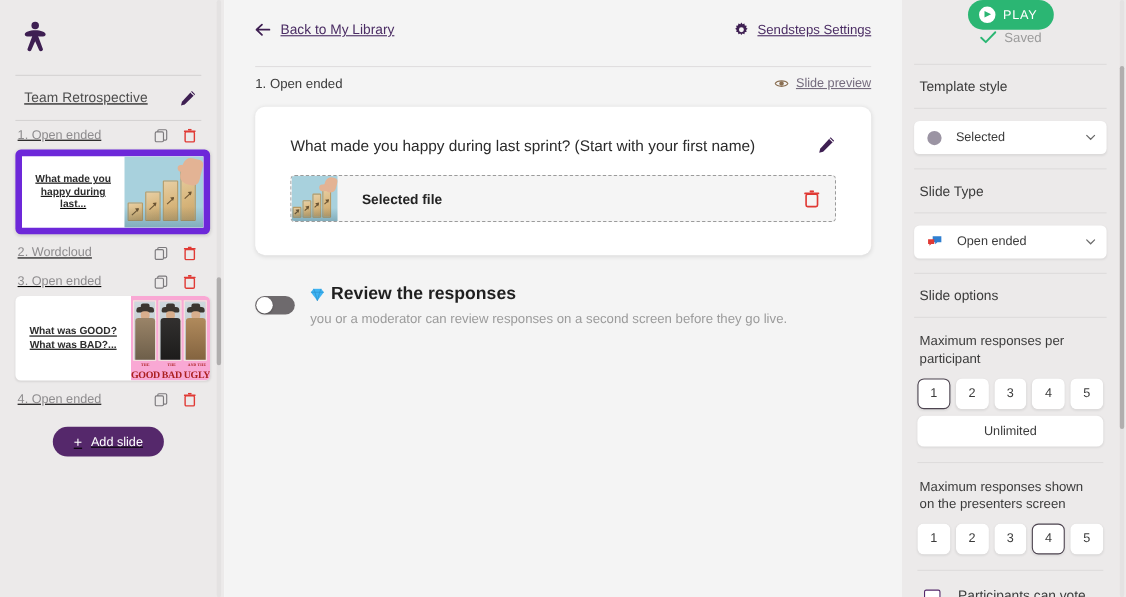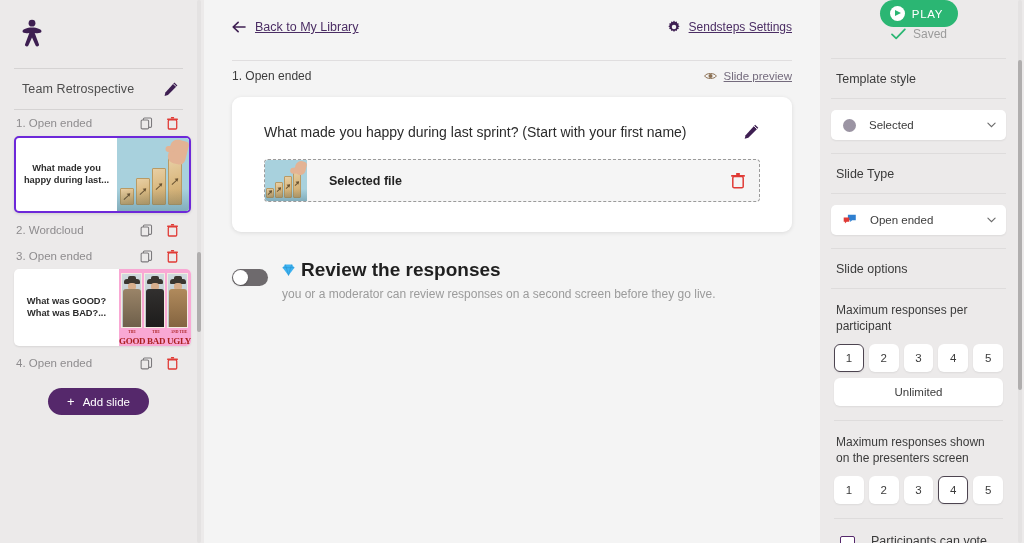--- a/index.html
+++ b/index.html
@@ -21,20 +21,21 @@
     width: 204px; height: 543px;
     background: #eceaea;
     flex: 0 0 204px;
     overflow: hidden;
   }
   .sidebar-inner {
     position: absolute;
     top: 0; left: 0;
     width: 197px;
     padding: 0 14px;
+    text-decoration: underline;
   }
   .logo-wrap {
     height: 68px;
     display: flex; align-items: center;
     padding-left: 2px;
   }
   .logo-svg { width: 32px; height: 32px; display: block; }
   .hrule { height: 1px; background: #d5d3d3; margin: 0 0 0 0; }
   .deck-title-row {
     height: 40px;
@@ -62,21 +63,21 @@
     position: relative;
     width: 177px; height: 77px;
     background: #ffffff;
     border-radius: 5px;
     overflow: hidden;
     display: flex;
     box-shadow: 0 1px 2px rgba(0,0,0,0.09);
     margin-bottom: 4px;
   }
   .thumb.selected {
-    border: 2px solid #6d28d9;
+    border: 6px solid #6d28d9;
     box-shadow: 0 1px 3px rgba(0,0,0,0.12);
   }
   .thumb-text {
     flex: 1 1 auto;
     display: flex; align-items: center; justify-content: center;
     padding: 4px 6px;
     font-size: 9.3px; line-height: 11.6px;
     font-weight: bold;
     color: #2d2d2d;
     text-align: center;
@@ -262,21 +263,21 @@
   }
   .toggle .knob {
     position:absolute; left:1px; top:1px;
     width:15px; height:15px; border-radius:50%;
     background:#ffffff;
     box-shadow:0 1px 2px rgba(0,0,0,.25);
   }
   .review-texts { padding-top:1px; }
   .review-title {
     display:flex; align-items:center; gap:6px;
-    font-size:19px; font-weight:bold; color:#1f1f1f;
+    font-size:16px; font-weight:bold; color:#1f1f1f;
   }
   .gem-icon { width:13px; height:12px; display:block; }
   .review-sub {
     margin-top: 6px;
     font-size:12px; color:#9b9b9b;
   }
 
   
   .rightpanel {
     position: relative;

